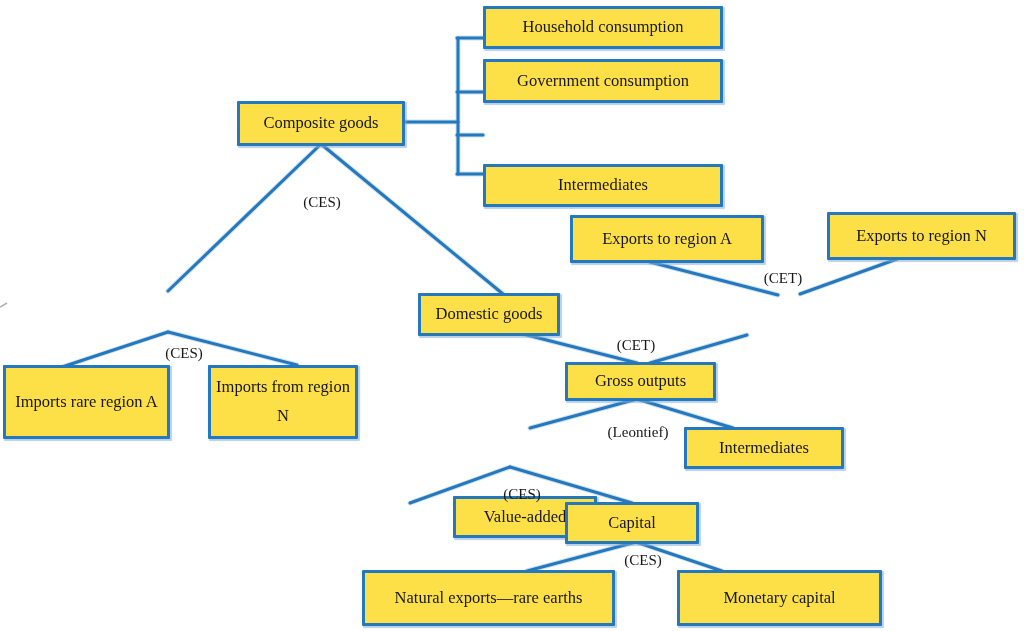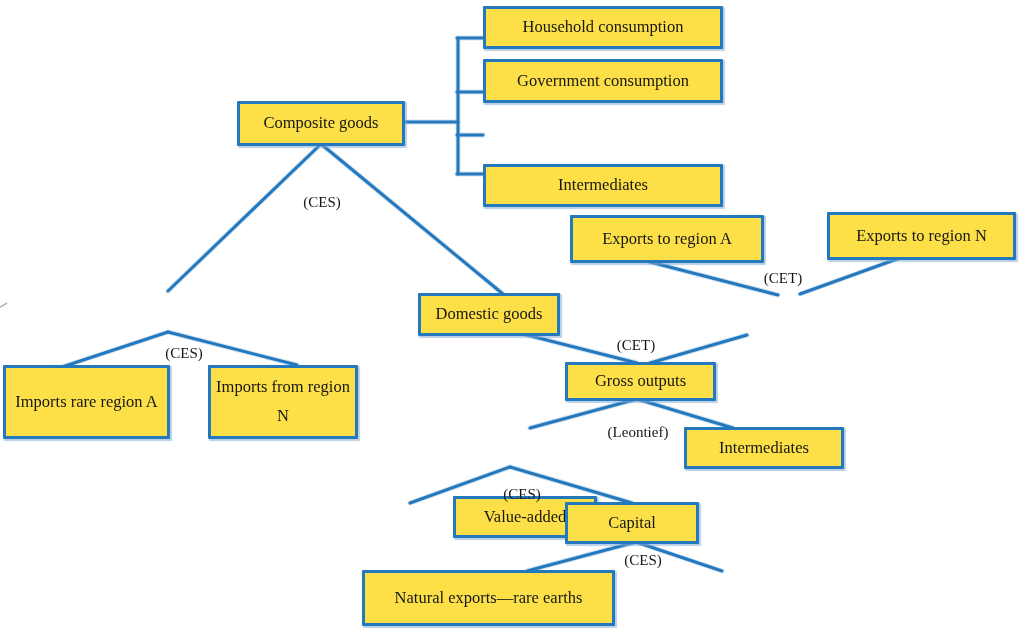--- a/index.html
+++ b/index.html
@@ -93,20 +93,21 @@
 
   <div class="node" style="left:3px;   top:365px;width:167px; height:74px;">Imports rare region A</div>
   <div class="node" style="left:208px; top:365px;width:150px; height:74px;">Imports from region N</div>
 
   <div class="node" style="left:453px; top:448px;width:144px; height:42px;margin-top:48px;">Value-added</div>
   <div class="node" style="left:684px; top:427px;width:160px; height:42px;">Intermediates</div>
 
   <div class="node" style="left:565px; top:502px;width:134px; height:42px;">Capital</div>
 
   <div class="node" style="left:362px; top:570px;width:253px; height:56px;">Natural exports—rare earths</div>
+  <div class="node" style="left:677px; top:570px;width:205px; height:56px;">Monetary capital</div>
 
   <div class="elab" style="left:322px; top:194px;">(CES)</div>
   <div class="elab" style="left:184px; top:345px;">(CES)</div>
   <div class="elab" style="left:783px; top:270px;">(CET)</div>
   <div class="elab" style="left:636px; top:337px;">(CET)</div>
   <div class="elab" style="left:638px; top:424px;">(Leontief)</div>
   <div class="elab" style="left:522px; top:486px;">(CES)</div>
   <div class="elab" style="left:643px; top:552px;">(CES)</div>
 
 </div>

